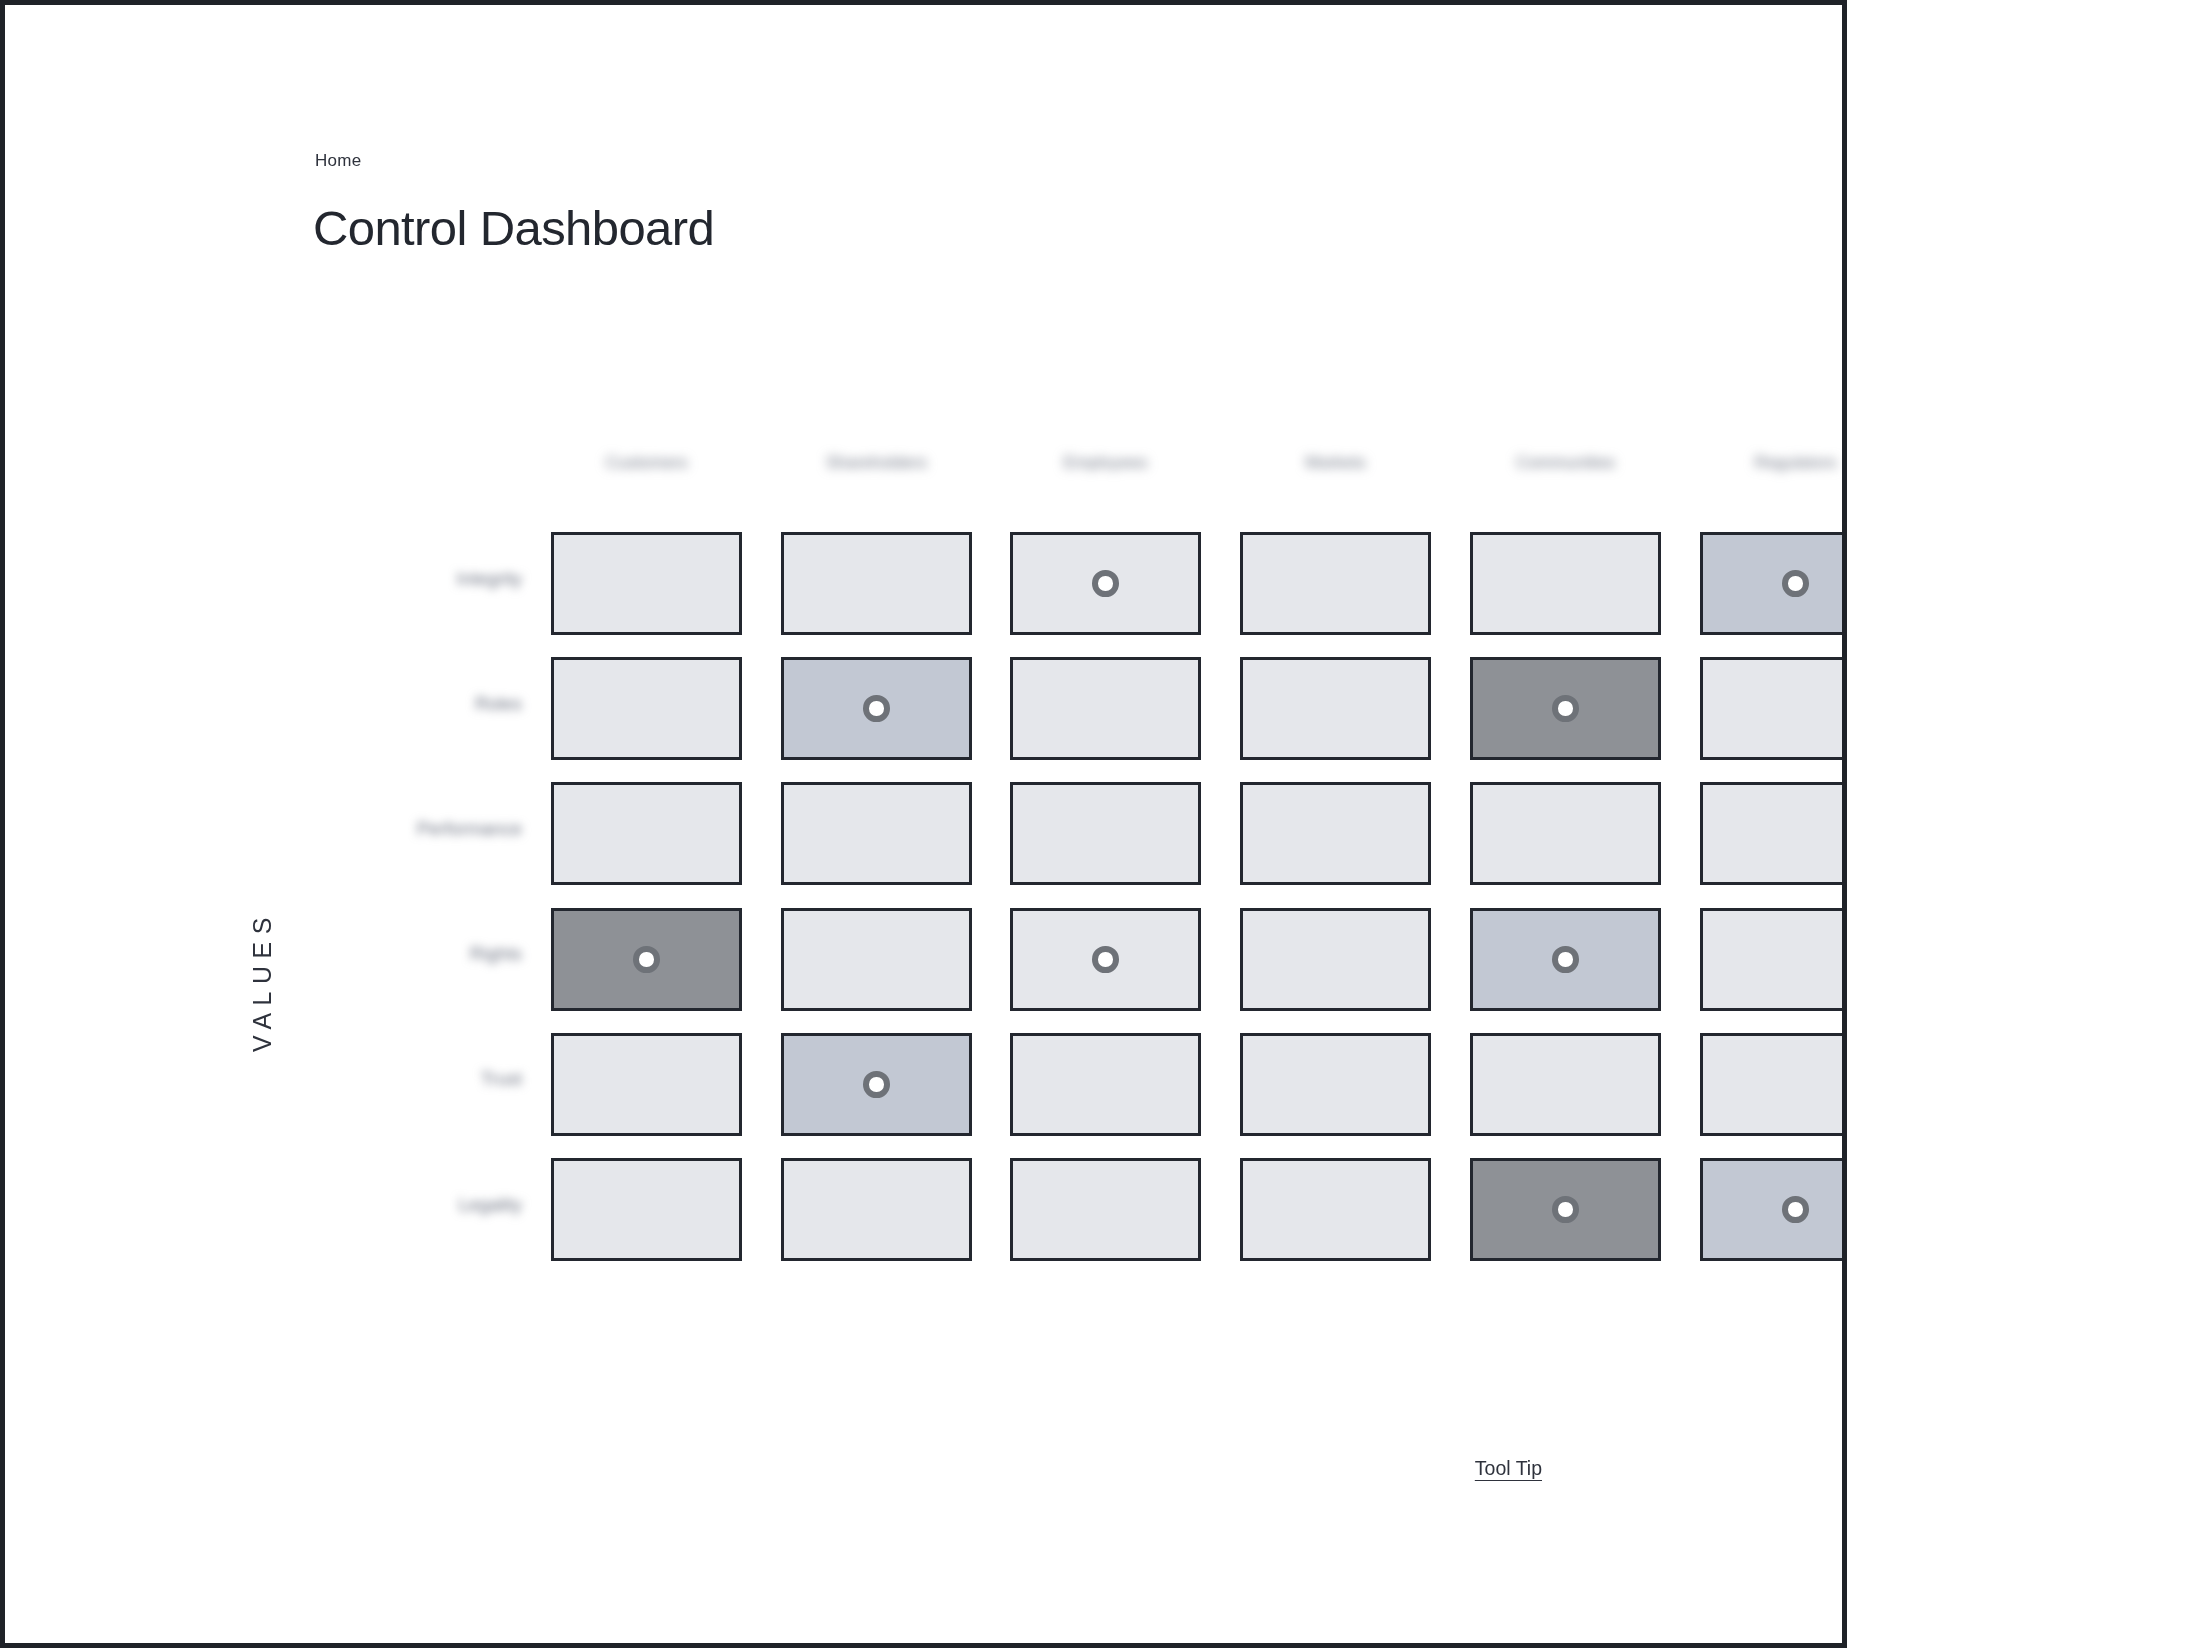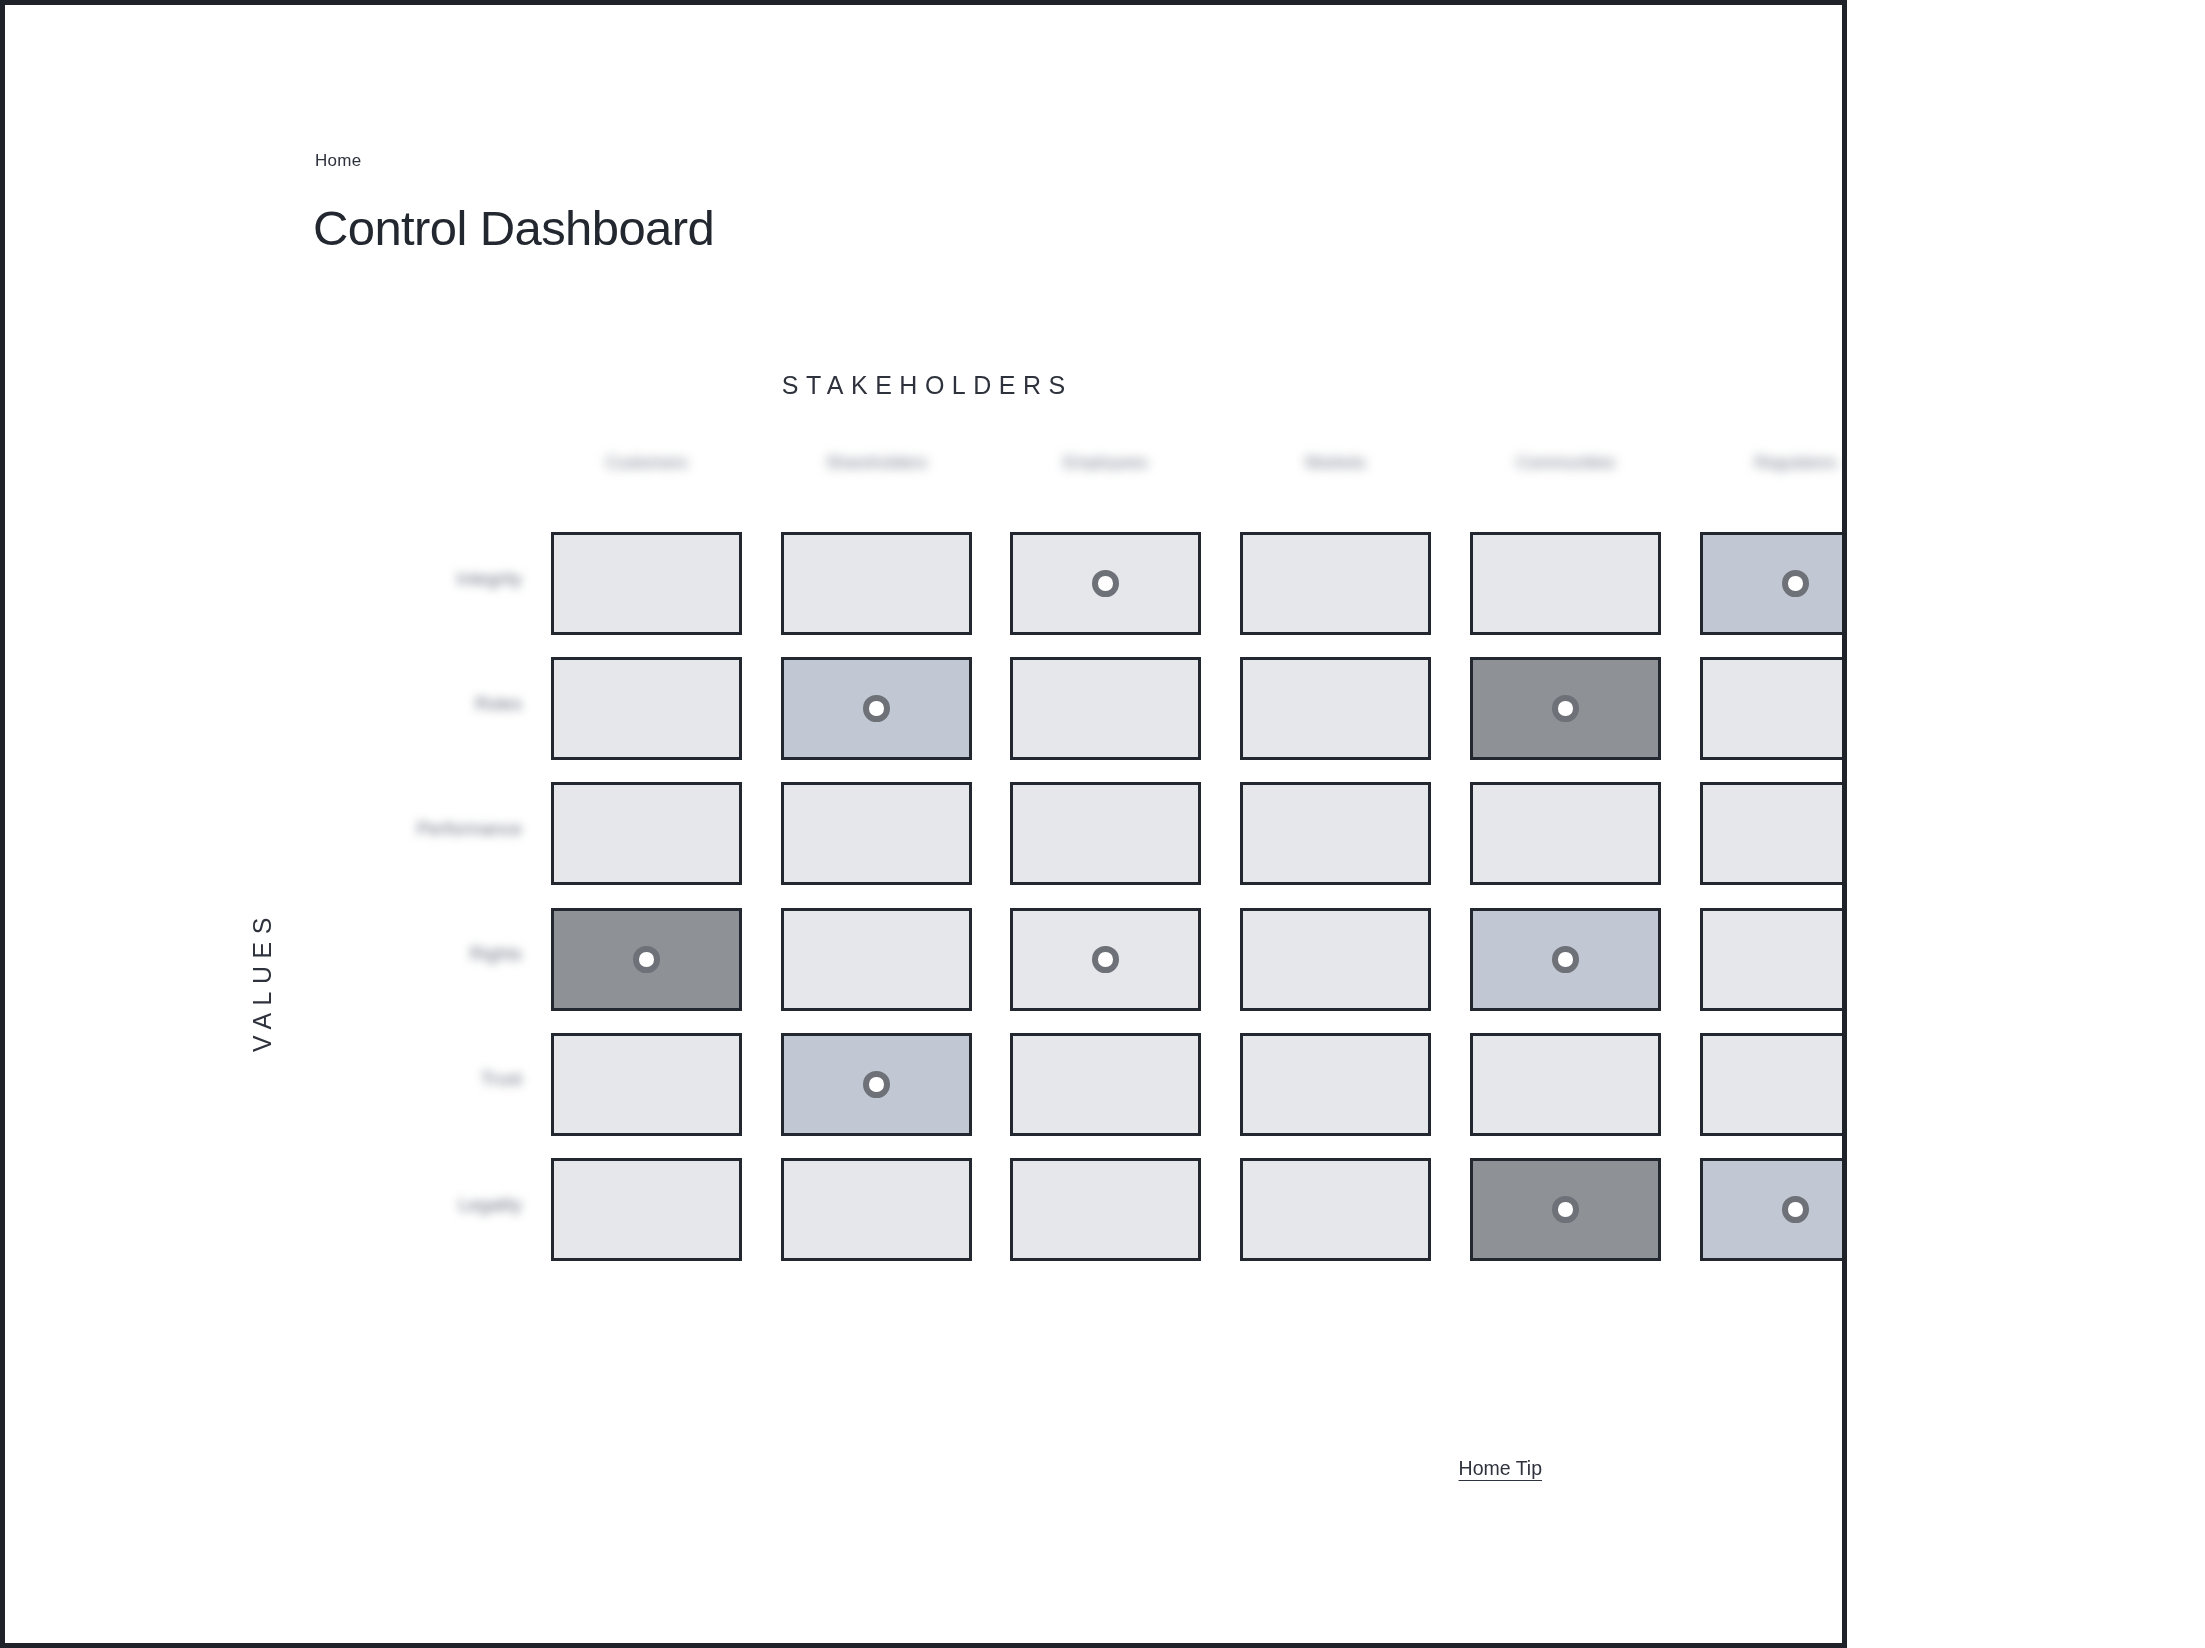--- a/index.html
+++ b/index.html
@@ -180,23 +180,20 @@
 </head>
 <body>
 
 <div class="page-frame">
 
   <div class="breadcrumb">Home</div>
 
   <h1 class="page-title">Control Dashboard</h1>
 
 
-  <div class="axis-title-x">
-    <span>STAKEHOLDERS</span>
-  </div>
 
   <div class="axis-title-y">VALUES</div>
 
   <div class="col-headers" id="col-headers">
       <div class="col-header" style="left: 0px;">Customers</div>
       <div class="col-header" style="left: 230px;">Shareholders</div>
       <div class="col-header" style="left: 459px;">Employees</div>
       <div class="col-header" style="left: 689px;">Markets</div>
       <div class="col-header" style="left: 919px;">Communities</div>
       <div class="col-header" style="left: 1149px;">Regulators</div>
@@ -261,16 +258,16 @@
       <div class="cell level-low" style="left: 459px; top: 626px;"></div>
       <div class="cell level-low" style="left: 689px; top: 626px;"></div>
       <div class="cell level-high" style="left: 919px; top: 626px;">
         <div class="marker"></div>
       </div>
       <div class="cell level-mid" style="left: 1149px; top: 626px;">
         <div class="marker"></div>
       </div>
     </div>
 
-  <a class="tooltip-link">Home Tip</a>
+  <a class="tooltip-link">Tool Tip</a>
 
 </div>
 
 
 </body></html>

